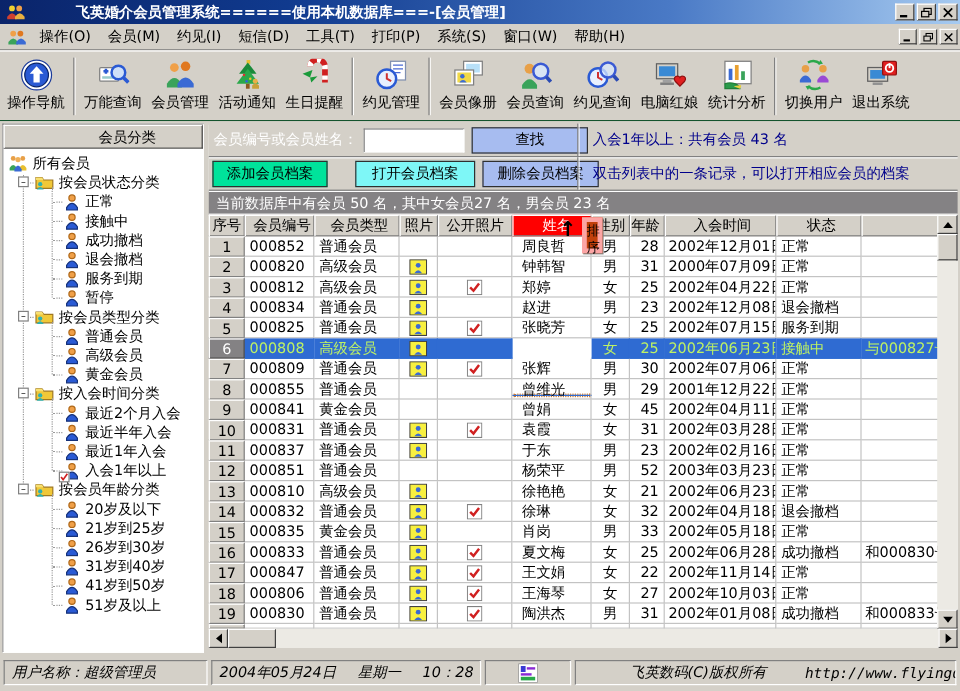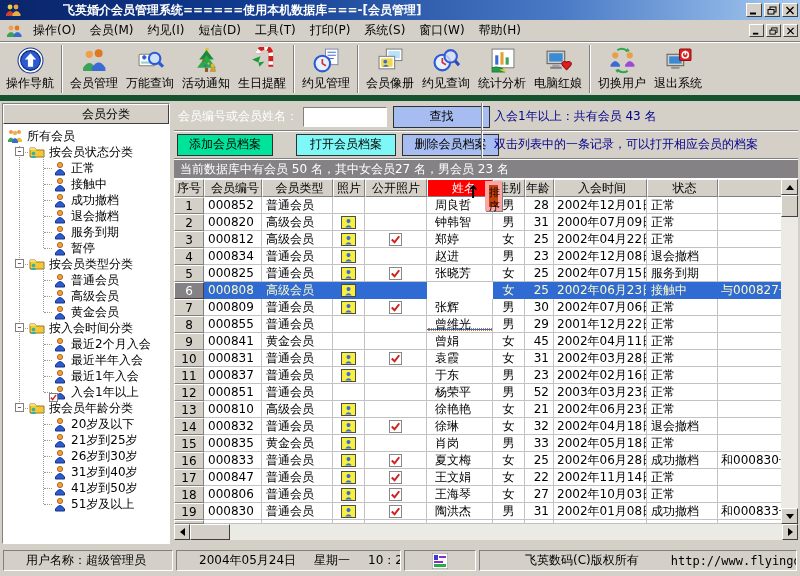--- a/index.html
+++ b/index.html
@@ -18,21 +18,21 @@
   
   .menubar { height:22px; display:flex; align-items:center; background:#d4d0c8; border-bottom:1px solid #808080; padding:0 2px; }
   .menubar .micn { width:16px; height:16px; margin:0 4px; }
   .menu-item { padding:2px 7px; white-space:nowrap; }
   .menu-spacer { flex:1; }
   .mdibtn { width:15px; height:13px; background:#d4d0c8; border:1px solid; border-color:#fff #404040 #404040 #fff;
     display:flex; align-items:center; justify-content:center; margin-left:2px; }
   .mdibtn svg { width:9px; height:8px; }
 
   
-  .toolbar { height:59px; background:#d4d0c8; border-top:1px solid #fff; border-bottom:6px solid #14532d;
+  .toolbar { height:59px; background:#d4d0c8; border-top:1px solid #fff; border-bottom:1px solid #14532d;
     display:flex; align-items:center; padding:0 2px; }
   .tbtn { width:56px; height:54px; display:flex; flex-direction:column; align-items:center; justify-content:center; }
   .tbtn .ticon { width:27px; height:27px; }
   .tbtn .ticon svg { width:27px; height:27px; }
   .tbtn .tlabel { font-size:12px; white-space:nowrap; margin-top:1px; }
   .tsep { width:2px; height:48px; border-left:1px solid #808080; border-right:1px solid #fff; margin:0 3px; }
 
   
   .main { height:445px; display:flex; padding:2px; background:#d4d0c8; }
   .sidebar { width:168px; flex:0 0 auto; display:flex; flex-direction:column; border:1px solid; border-color:#808080 #fff #fff #808080; background:#fff; }
@@ -88,21 +88,21 @@
   .c-photo { width:32px; justify-content:center; }
   .c-pub { width:62px; justify-content:center; }
   .c-name { width:66px; padding-left:8px; }
   .c-gender { width:32px; justify-content:center; }
   .c-age { width:29px; justify-content:flex-end; padding-right:4px; }
   .c-join { width:93px; padding-left:3px; }
   .c-status { width:71px; padding-left:4px; }
   .c-note { width:72px; padding-left:3px; }
   .photo-ic svg { width:15px; height:13px; display:block; }
   .chk svg { width:13px; height:13px; display:block; }
-  .tr.sel .td { background:#2f6bd2; color:#fef9c3; border-right-color:#2f6bd2; border-bottom-color:#2f6bd2; }
+  .tr.sel .td { background:#2f6bd2; color:#bef264; border-right-color:#2f6bd2; border-bottom-color:#2f6bd2; }
   .tr.sel .c-seq { background:#848284; color:#fff; border-color:#fff #404040 #404040 #fff; }
   .tr.sel .c-name { outline:1px dotted #c87830; outline-offset:-2px;margin-top:47px; }
   .sort-arrow { position:absolute; left:292px; top:5px; font-size:17px; font-weight:bold; color:#000; line-height:17px; }
   .sort-tip { position:absolute; left:311px; top:2px; width:17px; height:30px; background:#c2410c; border:4px solid #fca5a5;
     box-shadow:1px 1px 0 #808080; font-size:11px; line-height:14px; text-align:center; word-break:break-all; padding-top:1px; }
 
   
   .vscroll { position:absolute; right:0; top:0; width:17px; height:345px; background:#eceae4; }
   .sbtn { width:17px; height:16px; background:#d4d0c8; border:1px solid; border-color:#fff #404040 #404040 #fff;
     position:absolute; display:flex; align-items:center; justify-content:center; }
@@ -114,21 +114,21 @@
   .hb-l { left:0; } .hb-r { right:0; }
   .hthumb { position:absolute; left:16px; top:0; width:40px; height:16px; background:#d4d0c8; border:1px solid; border-color:#fff #404040 #404040 #fff; }
   .arr { width:0; height:0; border:4px solid transparent; }
   .a-up { border-bottom:5px solid #000; margin-top:-4px; }
   .a-dn { border-top:5px solid #000; margin-bottom:-4px; }
   .a-l { border-right:5px solid #000; margin-left:-4px; }
   .a-r { border-left:5px solid #000; margin-right:-4px; }
 
   
   .statusbar { height:30px; display:flex; gap:3px; padding:4px 3px 0 3px; background:#d4d0c8; }
-  .spanel { height:21px; border:1px solid; border-color:#808080 #fff #fff #808080; display:flex; align-items:center; padding:0 22px; white-space:nowrap; overflow:hidden; }
+  .spanel { height:21px; border:1px solid; border-color:#808080 #fff #fff #808080; display:flex; align-items:center; padding:0 6px; white-space:nowrap; overflow:hidden;font-style:italic; }
   .sp-user { width:170px; }
   .sp-time { width:225px; }
   .sp-time span { margin-right:18px; }
   .sp-logo { width:72px; justify-content:center; }
   .sp-logo svg { width:16px; height:16px; }
   .sp-copy { flex:1; padding-left:45px; }
   .sp-copy .url { margin-left:32px; font-family:"DejaVu Sans Mono","Liberation Mono",monospace; }
 </style>
 </head>
 <body>
@@ -201,36 +201,36 @@
       <span class="ticon"><svg viewBox="0 0 26 26">
           <circle cx="13" cy="13" r="12" fill="#fff" stroke="#1a3a9a"></circle>
           <circle cx="13" cy="13" r="9.5" fill="#2a5ad4" stroke="#0a246a"></circle>
           <path d="M13 6l5.5 6h-3v7h-5v-7h-3z" fill="#fff"></path>
         </svg></span>
       <span class="tlabel">操作导航</span>
     </div>
     <div class="tsep"></div>
     <div class="tbtn">
       <span class="ticon"><svg viewBox="0 0 26 26">
-          <circle cx="8" cy="7" r="3.5" fill="#f0a048"></circle>
-          <path d="M2 20q6-9 12 0v3H2z" fill="#3aa35a"></path>
-          <circle cx="17" cy="6" r="3.8" fill="#e07820"></circle>
-          <path d="M10.5 20q6.5-10 13 0v3h-13z" fill="#3a6ad4"></path>
-        </svg></span>
-      <span class="tlabel">会员管理</span>
-    </div>
-    <div class="tbtn">
-      <span class="ticon"><svg viewBox="0 0 26 26">
           <rect x="2" y="7" width="15" height="11" rx="1" fill="#fff" stroke="#808080"></rect>
           <path d="M5 10h4M7 8v4" stroke="#2a5ad4" stroke-width="2"></path>
           <rect x="4" y="14" width="9" height="2" fill="#9cc"></rect>
           <circle cx="17" cy="11" r="5.5" fill="#cfe0f8" stroke="#2a5ad4" stroke-width="2"></circle>
           <path d="M21 15l4 4" stroke="#2a5ad4" stroke-width="3"></path>
         </svg></span>
       <span class="tlabel">万能查询</span>
+    </div>
+    <div class="tbtn">
+      <span class="ticon"><svg viewBox="0 0 26 26">
+          <circle cx="8" cy="7" r="3.5" fill="#f0a048"></circle>
+          <path d="M2 20q6-9 12 0v3H2z" fill="#3aa35a"></path>
+          <circle cx="17" cy="6" r="3.8" fill="#e07820"></circle>
+          <path d="M10.5 20q6.5-10 13 0v3h-13z" fill="#3a6ad4"></path>
+        </svg></span>
+      <span class="tlabel">会员管理</span>
     </div>
     <div class="tbtn">
       <span class="ticon"><svg viewBox="0 0 26 26">
           <rect x="12" y="1" width="3" height="3" fill="#e8c030"></rect>
           <path d="M13 3L20 12H6z" fill="#1a8a3a"></path>
           <path d="M13 8L22 20H4z" fill="#2aa84a"></path>
           <rect x="11.5" y="20" width="3" height="4" fill="#8a5a20"></rect>
           <circle cx="10" cy="13" r="1" fill="#e03030"></circle>
           <circle cx="15" cy="16" r="1" fill="#e8c030"></circle>
           <circle cx="12" cy="18" r="1" fill="#3060e0"></circle>
@@ -264,47 +264,56 @@
           <rect x="11" y="4" width="11" height="7" fill="#b8e0f8"></rect>
           <rect x="2" y="9" width="15" height="12" fill="#fff" stroke="#808080"></rect>
           <rect x="4" y="11" width="11" height="8" fill="#f0d848"></rect>
           <circle cx="8" cy="14" r="1.8" fill="#3a6ad4"></circle>
           <path d="M5.5 19q3-4 6 0z" fill="#3a6ad4"></path>
         </svg></span>
       <span class="tlabel">会员像册</span>
     </div>
     <div class="tbtn">
       <span class="ticon"><svg viewBox="0 0 26 26">
+          <circle cx="8" cy="8" r="4" fill="#e8a048"></circle>
+          <path d="M2 21q6-9 12 0v3H2z" fill="#3aa35a"></path>
+          <circle cx="17" cy="10" r="6" fill="#d8e8ff" fill-opacity="0.8" stroke="#3a5ad4" stroke-width="2"></circle>
+          <path d="M21.5 14.5l3.5 4" stroke="#2a4ab4" stroke-width="3"></path>
+        </svg></span>
+      <span class="tlabel">会员查询</span>
+    </div>
+    <div class="tbtn">
+      <span class="ticon"><svg viewBox="0 0 26 26">
           <circle cx="9" cy="15" r="7.5" fill="#e8f0ff" stroke="#2a5ad4" stroke-width="2"></circle>
           <path d="M9 10.5V15l3.5 2" fill="none" stroke="#d03030" stroke-width="1.6"></path>
           <circle cx="17" cy="9" r="6" fill="#d8e8ff" fill-opacity="0.75" stroke="#3a5ad4" stroke-width="2"></circle>
           <path d="M21.5 13.5l3.5 4" stroke="#2a4ab4" stroke-width="3"></path>
         </svg></span>
       <span class="tlabel">约见查询</span>
+    </div>
+    <div class="tbtn">
+      <span class="ticon"><svg viewBox="0 0 26 26">
+          <rect x="2" y="4" width="17" height="12" fill="#d4d0c8" stroke="#606060"></rect>
+          <rect x="4" y="6" width="13" height="8" fill="#3a8ad4"></rect>
+          <rect x="7" y="17" width="7" height="2" fill="#a0a0a0"></rect>
+          <rect x="5" y="19" width="11" height="2" fill="#808080"></rect>
+          <path d="M19 14c-2.5 0-3.5 2-2 4l3.8 4 3.8-4c1.5-2 .5-4-2-4-1 0-1.5.5-1.8 1-.3-.5-.8-1-1.8-1z" fill="#e02020" stroke="#901010"></path>
+        </svg></span>
+      <span class="tlabel">电脑红娘</span>
     </div>
     <div class="tbtn">
       <span class="ticon"><svg viewBox="0 0 26 26">
           <rect x="3" y="2" width="21" height="18" fill="#fff" stroke="#808080"></rect>
           <rect x="6" y="8" width="3" height="9" fill="#3a6ad4"></rect>
           <rect x="11" y="5" width="3" height="12" fill="#e8a030"></rect>
           <rect x="16" y="10" width="3" height="7" fill="#3aa35a"></rect>
           <path d="M3 20a8 5 0 0 1 12 4H3z" fill="#2a9a4a" stroke="#208038"></path>
           <path d="M10 22l6-1a8 5 0 0 1-1 3z" fill="#e8d040"></path>
         </svg></span>
       <span class="tlabel">统计分析</span>
-    </div>
-    <div class="tbtn">
-      <span class="ticon"><svg viewBox="0 0 26 26">
-          <rect x="2" y="4" width="17" height="12" fill="#d4d0c8" stroke="#606060"></rect>
-          <rect x="4" y="6" width="13" height="8" fill="#3a8ad4"></rect>
-          <rect x="7" y="17" width="7" height="2" fill="#a0a0a0"></rect>
-          <rect x="5" y="19" width="11" height="2" fill="#808080"></rect>
-          <path d="M19 14c-2.5 0-3.5 2-2 4l3.8 4 3.8-4c1.5-2 .5-4-2-4-1 0-1.5.5-1.8 1-.3-.5-.8-1-1.8-1z" fill="#e02020" stroke="#901010"></path>
-        </svg></span>
-      <span class="tlabel">电脑红娘</span>
     </div>
     <div class="tsep"></div>
     <div class="tbtn">
       <span class="ticon"><svg viewBox="0 0 26 26">
           <circle cx="6" cy="8" r="3" fill="#e8a048"></circle>
           <path d="M1.5 17q4.5-7 9 0v2h-9z" fill="#3a6ad4"></path>
           <circle cx="20" cy="8" r="3" fill="#e8a048"></circle>
           <path d="M15.5 17q4.5-7 9 0v2h-9z" fill="#9a4ad4"></path>
           <path d="M8 3q5-3 10 1" fill="none" stroke="#2aa84a" stroke-width="2"></path>
           <path d="M18 1l2 3-4 .5z" fill="#2aa84a"></path>

